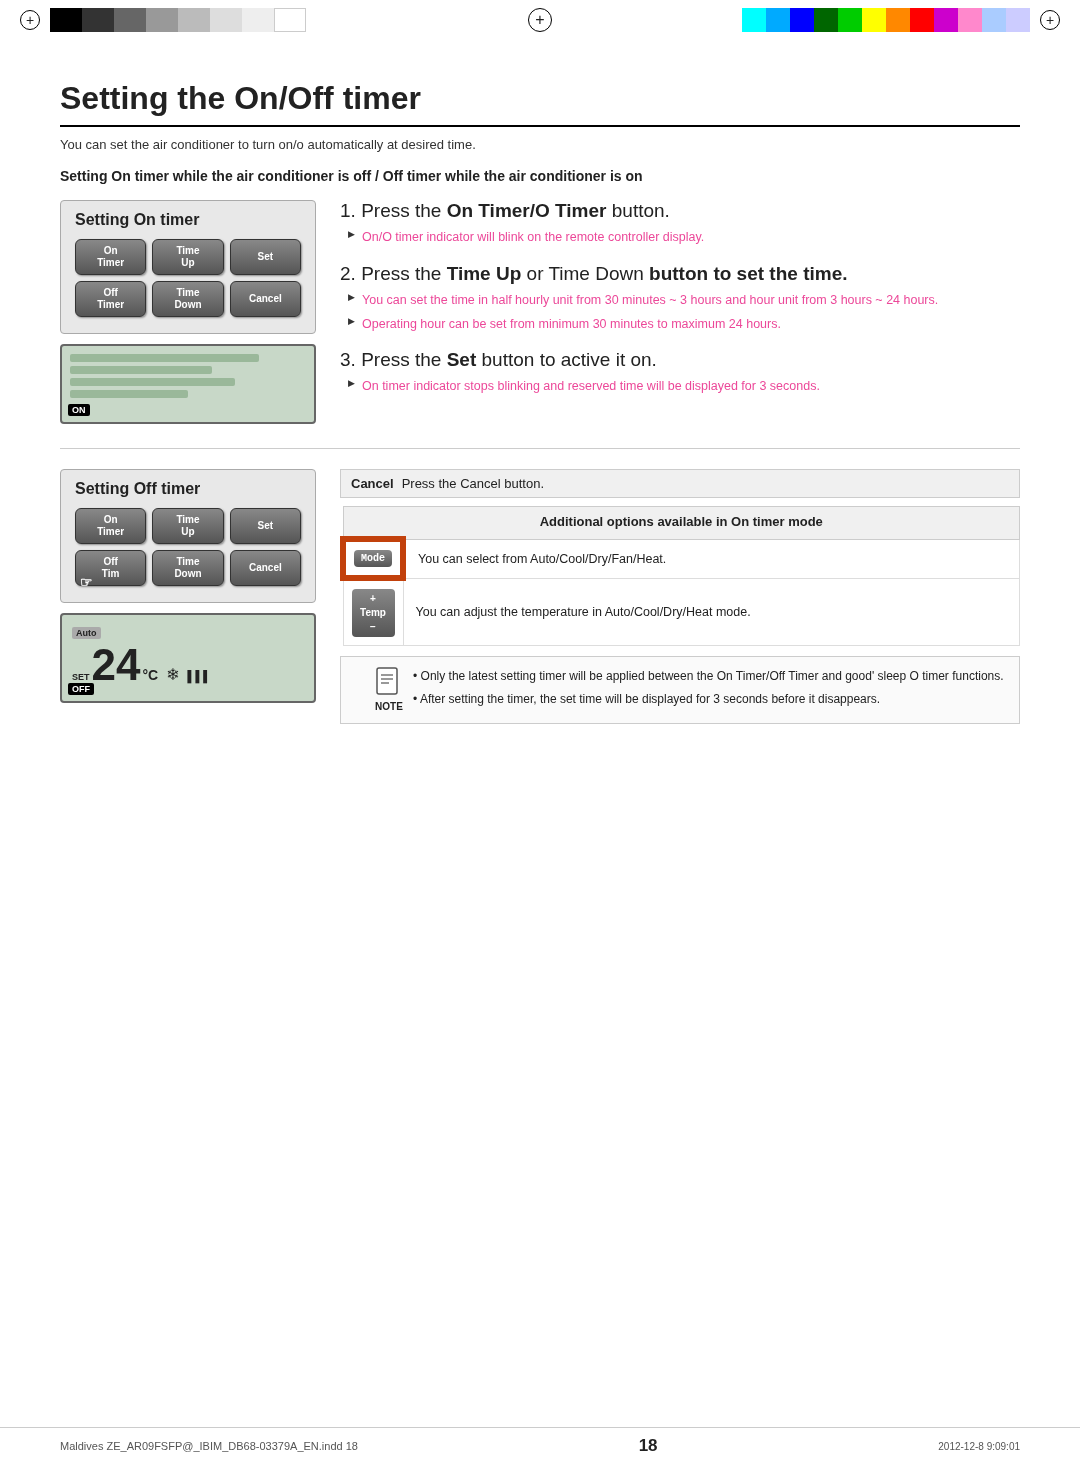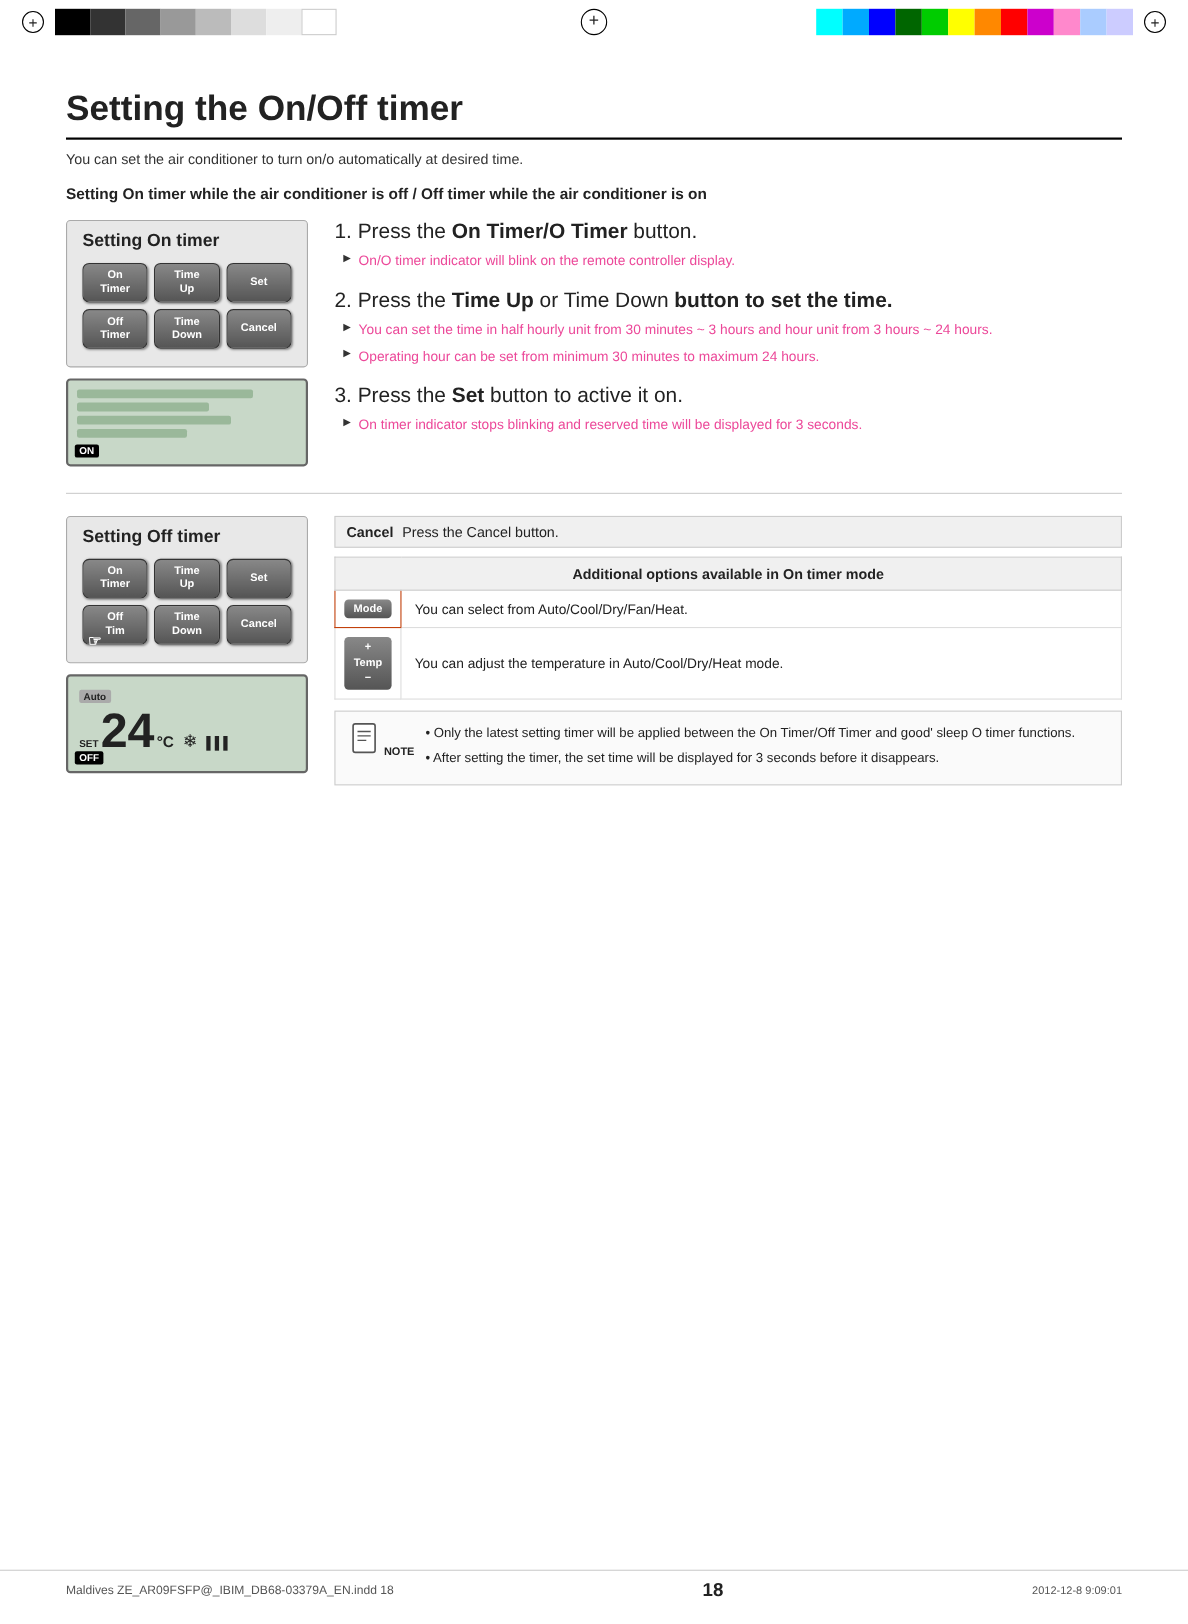--- a/index.html
+++ b/index.html
@@ -39,21 +39,21 @@
       margin-bottom: 16px;
     }
 
     .two-col {
       display: flex;
       gap: 24px;
       margin-bottom: 20px;
     }
 
     .left-col {
-      width: 220px;
+      width: 256px;
       flex-shrink: 0;
     }
 
     .right-col {
       flex: 1;
     }
 
     
     .setting-box {
       background: #e8e8e8;
@@ -466,40 +466,40 @@
         <span class="cancel-label">Cancel</span>
         <span>  Press the Cancel button.</span>
       </div>
 
       <table class="options-table" style="border-collapse:collapse; width:100%;">
         <tbody>
             <tr>
           <td colspan="2" class="options-header" style="background:#f0f0f0; text-align:center; padding:7px; font-size:13px; font-weight:bold; border:1px solid #ccc; border-bottom:1px solid #ccc;">Additional options available in On timer mode</td>
         </tr>
         <tr>
-          <td style="width:60px; border:1px solid #c2410c; text-align:center; padding:8px; vertical-align:middle;">
+          <td style="width:60px; border:6px solid #c2410c; text-align:center; padding:8px; vertical-align:middle;font-family:Liberation Mono, monospace;">
             <div class="mode-btn">Mode</div>
           </td>
           <td style="border:1px solid #ddd; padding:8px 12px; font-size:12.5px;">
             <span>You can select from Auto/Cool/Dry/Fan/Heat.</span>
           </td>
         </tr>
         <tr>
           <td style="width:60px; border:1px solid #ddd; text-align:center; padding:8px; vertical-align:middle;">
             <div class="temp-btn">+<br>Temp<br>−</div>
           </td>
           <td style="border:1px solid #ddd; padding:8px 12px; font-size:12.5px;">
             <span>You can adjust the temperature in Auto/Cool/Dry/Heat mode.</span>
           </td>
         </tr>
       </tbody>
         </table>
 
       <div class="note-box">
-        <div style="display:flex; flex-direction:row; align-items:flex-end; flex-shrink:0; gap:2px;">
+        <div style="display:flex; flex-direction:column; align-items:center; flex-shrink:0; gap:2px;margin-left:20px;">
 
           <svg width="28" height="32" viewBox="0 0 28 32" fill="none" xmlns="http://www.w3.org/2000/svg">
             <rect x="2" y="1" width="20" height="26" rx="2" fill="white" stroke="#555" stroke-width="1.5"></rect>
             <line x1="6" y1="8" x2="18" y2="8" stroke="#555" stroke-width="1.2"></line>
             <line x1="6" y1="12" x2="18" y2="12" stroke="#555" stroke-width="1.2"></line>
             <line x1="6" y1="16" x2="14" y2="16" stroke="#555" stroke-width="1.2"></line>
           </svg>
           <span class="note-label">NOTE</span>
         </div>
         <div class="note-content">

